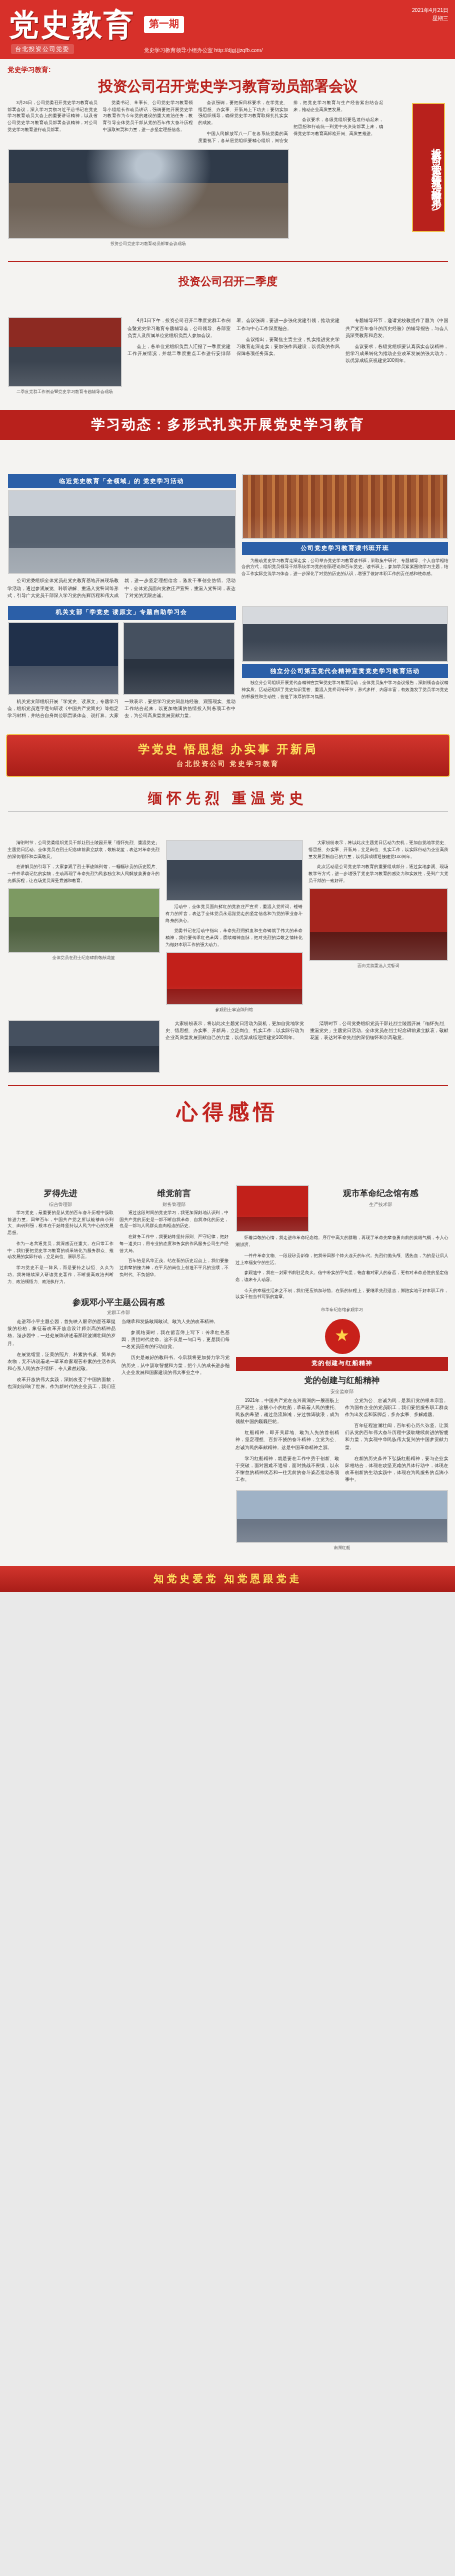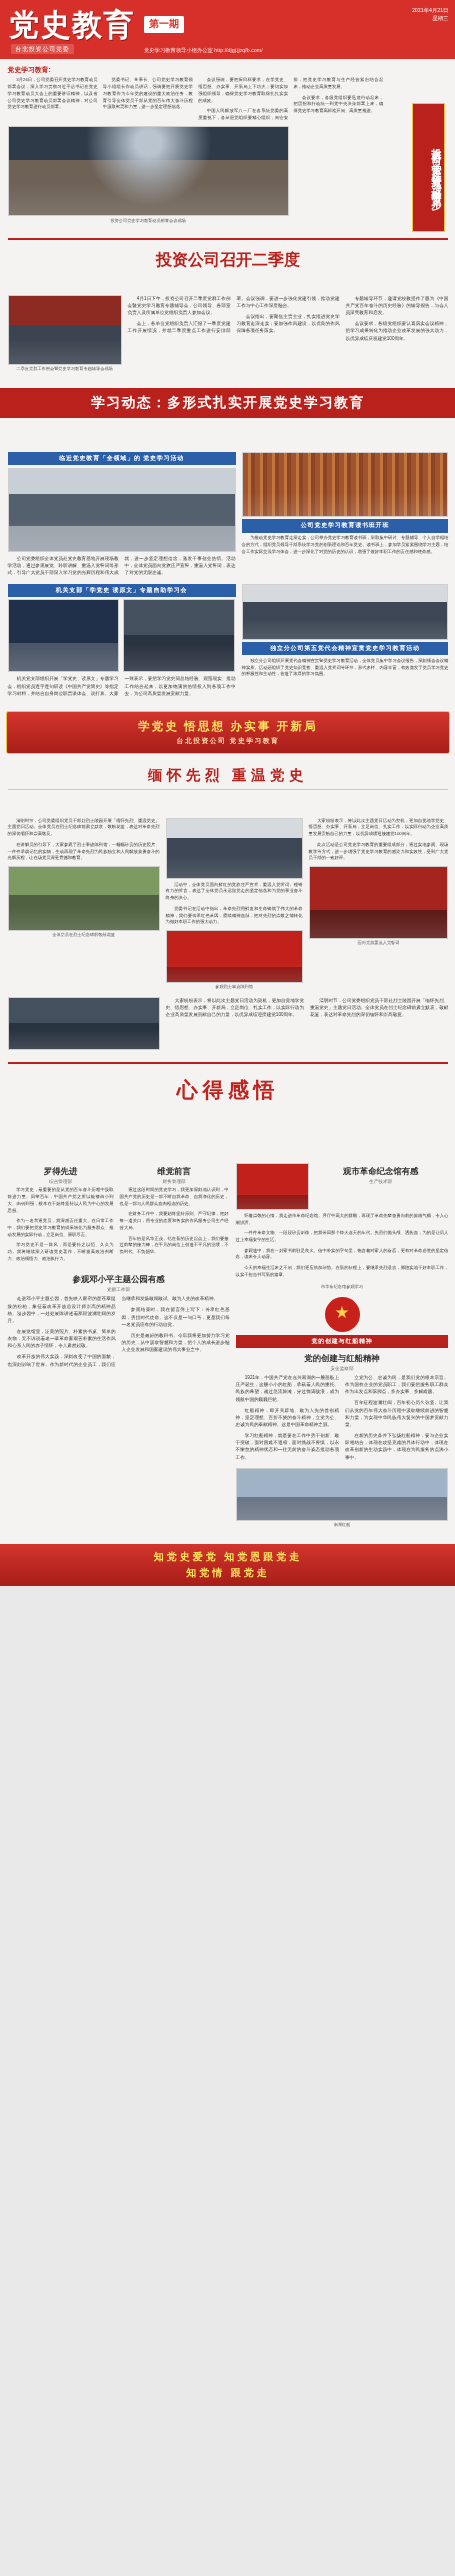--- a/index.html
+++ b/index.html
@@ -69,21 +69,21 @@
   .kicker { font-size:6.8px; font-weight:bold; color:#c0241f; margin-bottom:2.3px; }
   .headline {
     font-family:"Liberation Serif", serif;
     font-weight:bold;
     color:#b8211c;
     text-align:center;
     font-size:14.4px;
     line-height:18px;
     margin:1.5px 0 4.6px 0;
   }
-  .headline.small { font-size:16px; line-height:15px; }
+  .headline.small { font-size:11px; line-height:15px; }
 
   .cols3 { column-count:3; column-gap:6px; font-size:4.6px; line-height:7.2px; text-align:justify; color:#333; }
   .cols4 { column-count:4; column-gap:5.3px; font-size:4.3px; line-height:6.8px; text-align:justify; color:#333; }
   .cols2 { column-count:2; column-gap:6px; font-size:4.6px; line-height:7.2px; text-align:justify; color:#333; }
   .cols3 p, .cols4 p, .cols2 p { margin:0 0 3.8px 0; text-indent:2em; }
 
   
   .photo {
     background:#6a727c;
     position:relative;
@@ -236,20 +236,21 @@
     <div class="mast-date">
       <div>2021年4月21日</div>
       <div>星期三</div>
     </div>
     <div class="mast-sub">台北投资公司党委</div>
     <div class="mast-org">党史学习教育领导小组办公室 http://djgj.jjzqfb.com/</div>
   </div>
 
   <div class="sec" style="position:relative;">
     <div class="kicker">党史学习教育:</div>
+    <div class="headline">投资公司召开党史学习教育动员部署会议</div>
     <div class="cols4" style="margin-right:65px;">
       <p>3月26日，公司党委召开党史学习教育动员部署会议，深入学习贯彻习近平总书记在党史学习教育动员大会上的重要讲话精神，以及省公司党史学习教育动员部署会议精神，对公司党史学习教育进行动员部署。</p>
       <p>党委书记、董事长、公司党史学习教育领导小组组长作动员讲话，强调要把开展党史学习教育作为今年党的建设的重大政治任务，教育引导全体党员干部从党的百年伟大奋斗历程中汲取智慧和力量，进一步坚定理想信念。</p>
       <p>会议强调，要把握目标要求，在学党史、悟思想、办实事、开新局上下功夫；要切实加强组织领导，确保党史学习教育取得扎扎实实的成效。</p>
       <p>中国人民解放军八一厂在各系统党委的高度重视下，各基层党组织要精心组织，周密安排，把党史学习教育与生产经营紧密结合起来，推动企业高质量发展。</p>
       <p>会议要求，各级党组织要迅速行动起来，把思想和行动统一到党中央决策部署上来，确保党史学习教育高标准开局、高质量推进。</p>
     </div>
     <div class="side-banner" style="top:44px;height:129px;">投资公司·学党史 铸党魂 迈好学习第一步</div>
 
     <div class="photo p-room" style="width:281px;height:90px;margin-top:4.6px;"></div>
@@ -437,17 +438,16 @@
           <p>在新的历史条件下弘扬红船精神，要与企业实际相结合，体现在攻坚克难的具体行动中，体现在改革创新的生动实践中，体现在为民服务的点滴小事中。</p>
         </div>
         <div class="photo p-monument" style="height:53px;margin-top:3px;"></div>
         <div class="ph-caption">南湖红船</div>
       </div>
     </div>
   </div>
 
   <div class="footer-band">
     <span>知党史爱党 知党恩跟党走</span>
-    <span class="l2">知党情  跟党走</span>
   </div>
 
 </div>
 
 
 </body></html>

